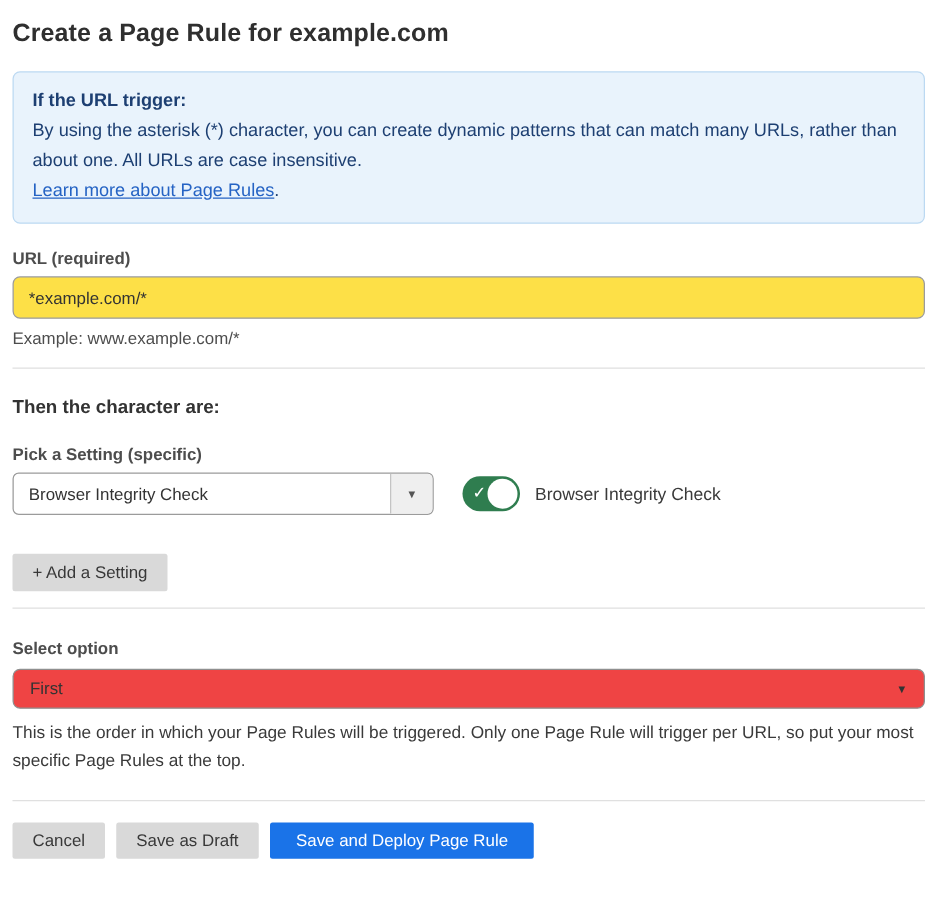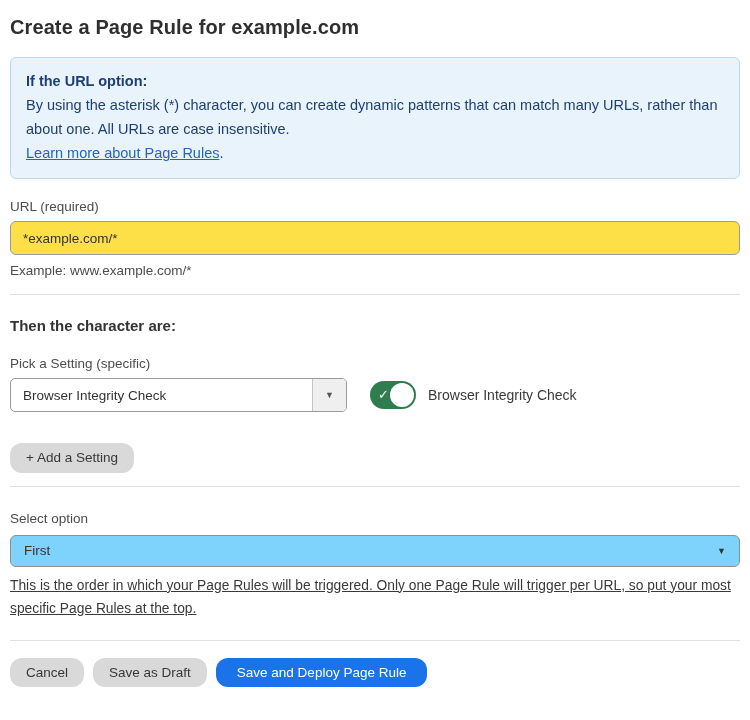--- a/index.html
+++ b/index.html
@@ -33,20 +33,21 @@
     color: #2563c4;
     text-decoration: underline;
     cursor: pointer;
   }
   .info-box .link-suffix { color: #1d3f72; }
 
   .field-label {
     font-size: 13.5px;
     color: #4d4d4d;
     margin-bottom: 7px;
+    font-weight: bold;
   }
 
   .text-input {
     width: 730px;
     height: 34px;
     border: 1px solid #9b9b9b;
     border-radius: 6px;
     padding: 0 12px;
     font-size: 13.5px;
     color: #333;
@@ -141,21 +142,21 @@
 
   .toggle-label {
     font-size: 14px;
     color: #3a3a3a;
     margin-left: 12px;
   }
 
   .btn {
     display: inline-block;
     border: none;
-    border-radius: 12px;
+    border-radius: 2px;
     font-size: 13.5px;
     font-family: "Liberation Sans", "DejaVu Sans", sans-serif;
     padding: 8px 16px;
     cursor: pointer;
     line-height: 1;
   }
   .btn-gray {
     background: #d9d9d9;
     color: #383838;
   }
@@ -165,56 +166,55 @@
     padding: 8px 21px;
   }
 
   .add-setting-btn { margin-top: 31px; }
 
   .full-select {
     width: 730px;
     height: 32px;
     border: 1px solid #8f8f8f;
     border-radius: 6px;
-    background: #7dd3fc;
+    background: #ef4444;
     display: flex;
     align-items: center;
     justify-content: space-between;
     padding: 0 13px;
     font-size: 13.5px;
     color: #333;
     cursor: pointer;
   }
   .full-select .caret { font-size: 9px; color: #333; }
 
   .order-help {
     font-size: 13.8px;
     color: #3a3a3a;
     line-height: 23px;
     margin-top: 7px;
     width: 732px;
-    text-decoration: underline;
   }
 
   .footer-buttons {
     margin-top: 17px;
     display: flex;
     align-items: center;
   }
   .footer-buttons .btn + .btn { margin-left: 9px; }
 </style>
 </head>
 <body>
 
 <div class="page">
 
   <h1 class="page-title">Create a Page Rule for example.com</h1>
 
   <div class="info-box">
-    <div class="info-heading">If the URL option:</div>
+    <div class="info-heading">If the URL trigger:</div>
     <div>By using the asterisk (*) character, you can create dynamic patterns that can match many URLs, rather than about one. All URLs are case insensitive.</div>
     <div><a>Learn more about Page Rules</a><span class="link-suffix">.</span></div>
   </div>
 
   <div class="field-label">URL (required)</div>
   <input type="text" class="text-input" value="*example.com/*" style="">
   <div class="example-text">Example: www.example.com/*</div>
 
   <hr class="divider">
 

